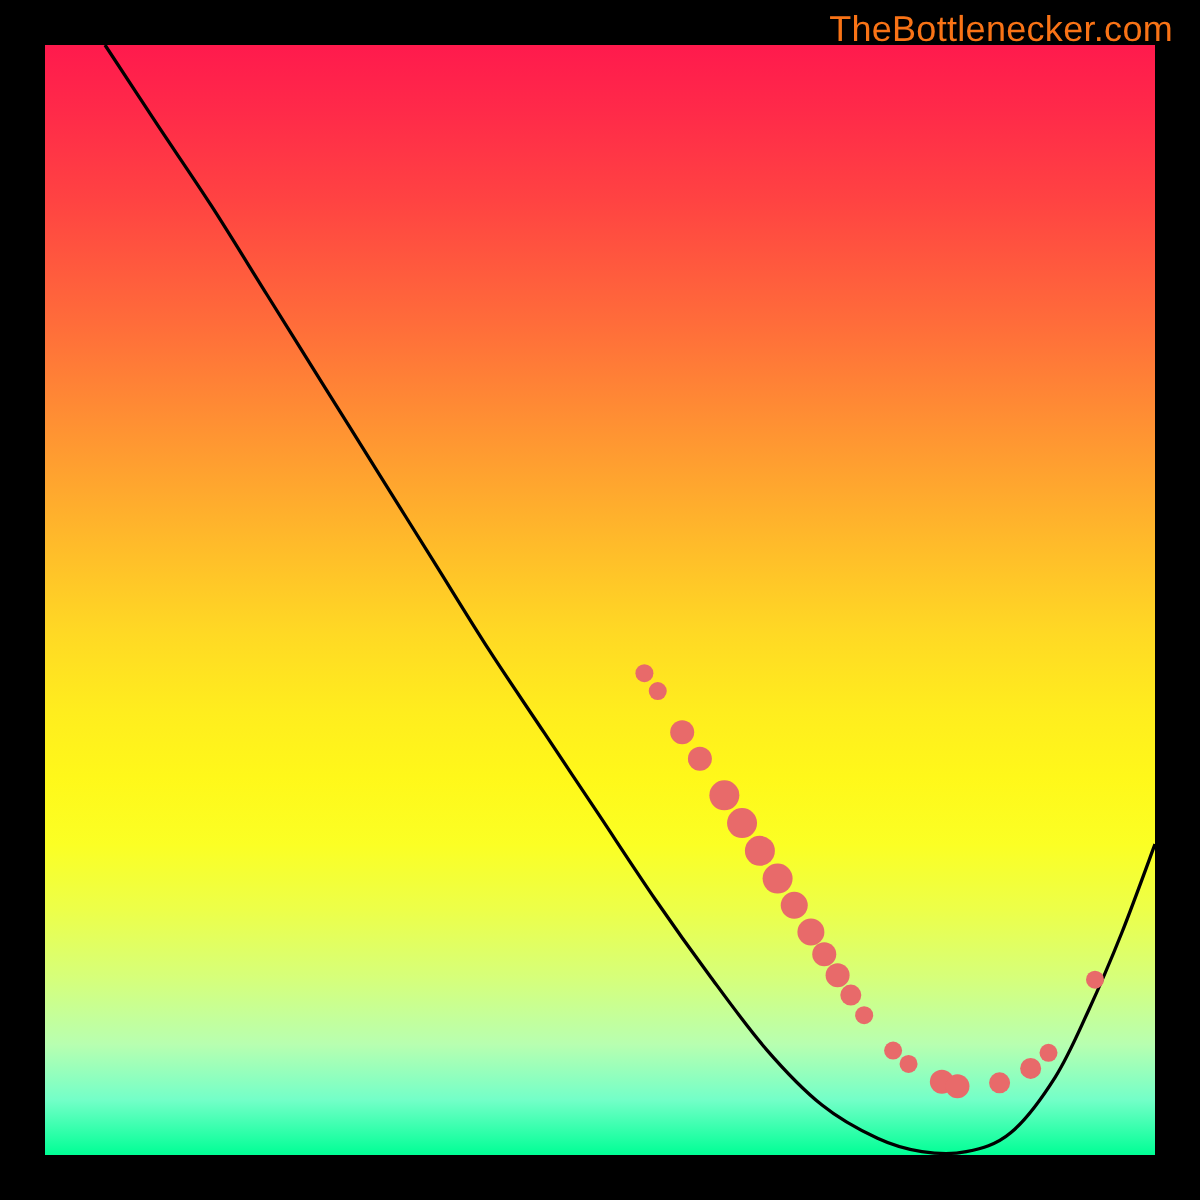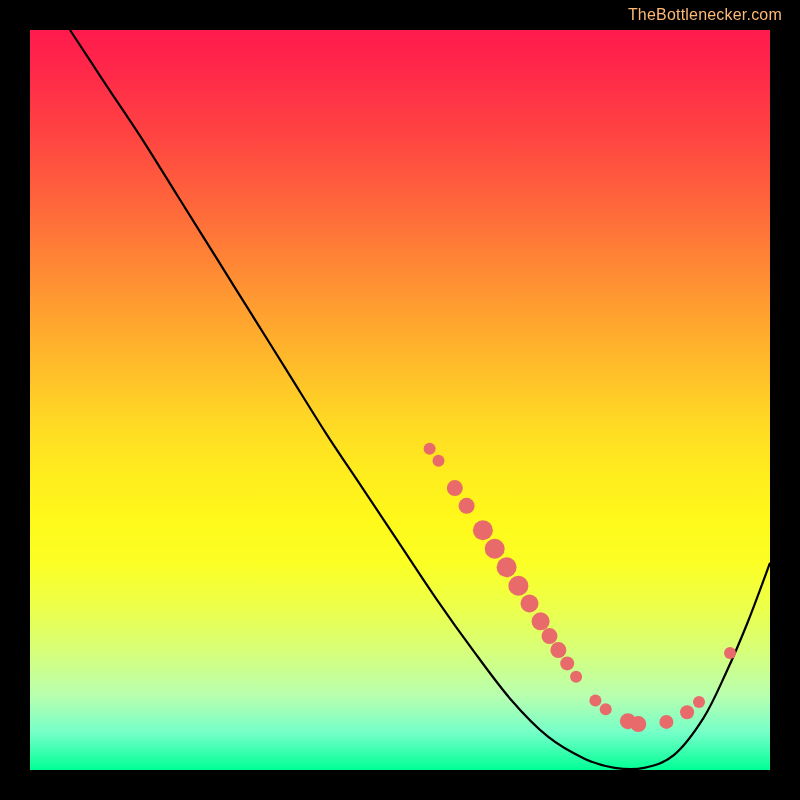--- a/index.html
+++ b/index.html
@@ -7,22 +7,22 @@
     width: 800px;
     height: 800px;
     background: #000;
     position: relative;
     font-family: Arial, sans-serif;
   }
   .attribution {
     position: absolute;
     top: 6px;
     right: 18px;
-    color: #fdba74;
-    font-size: 16px;
+    color: #f97316;
+    font-size: 24px;
     letter-spacing: 0.2px;
   }
   .plot-area {
     position: absolute;
     left: 30px;
     top: 30px;
     width: 740px;
     height: 740px;
     background: linear-gradient(to bottom,
       #ff1a4d 0%,

